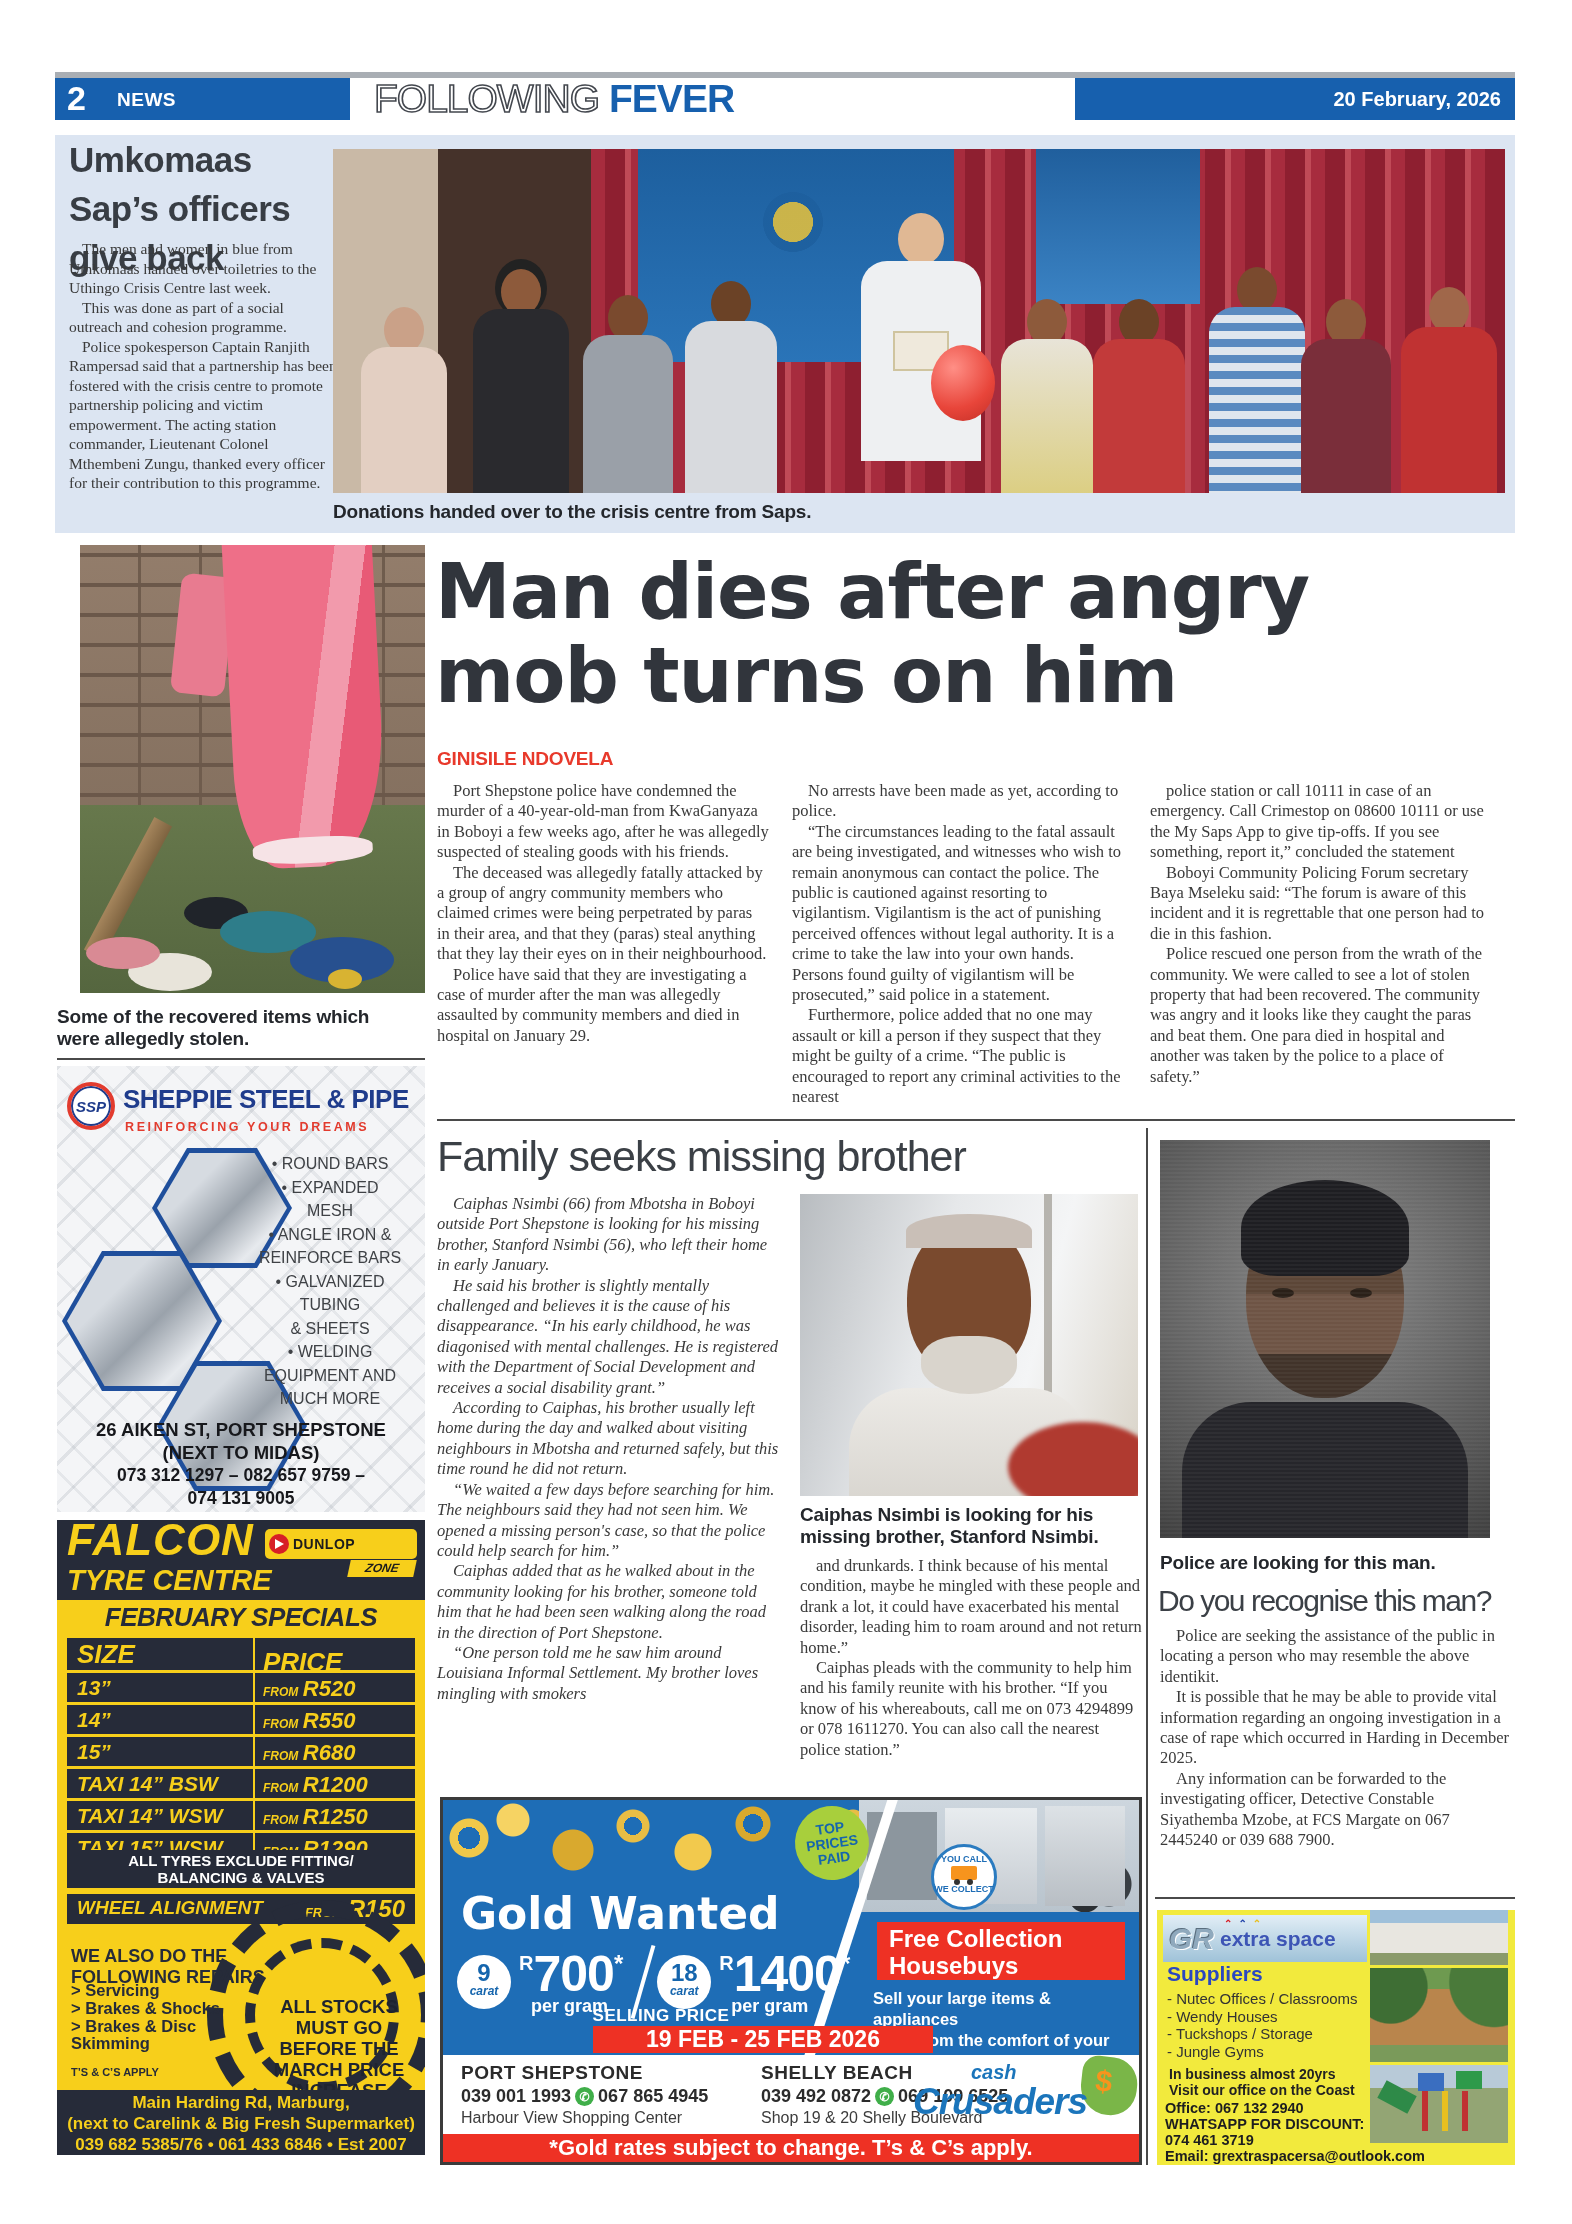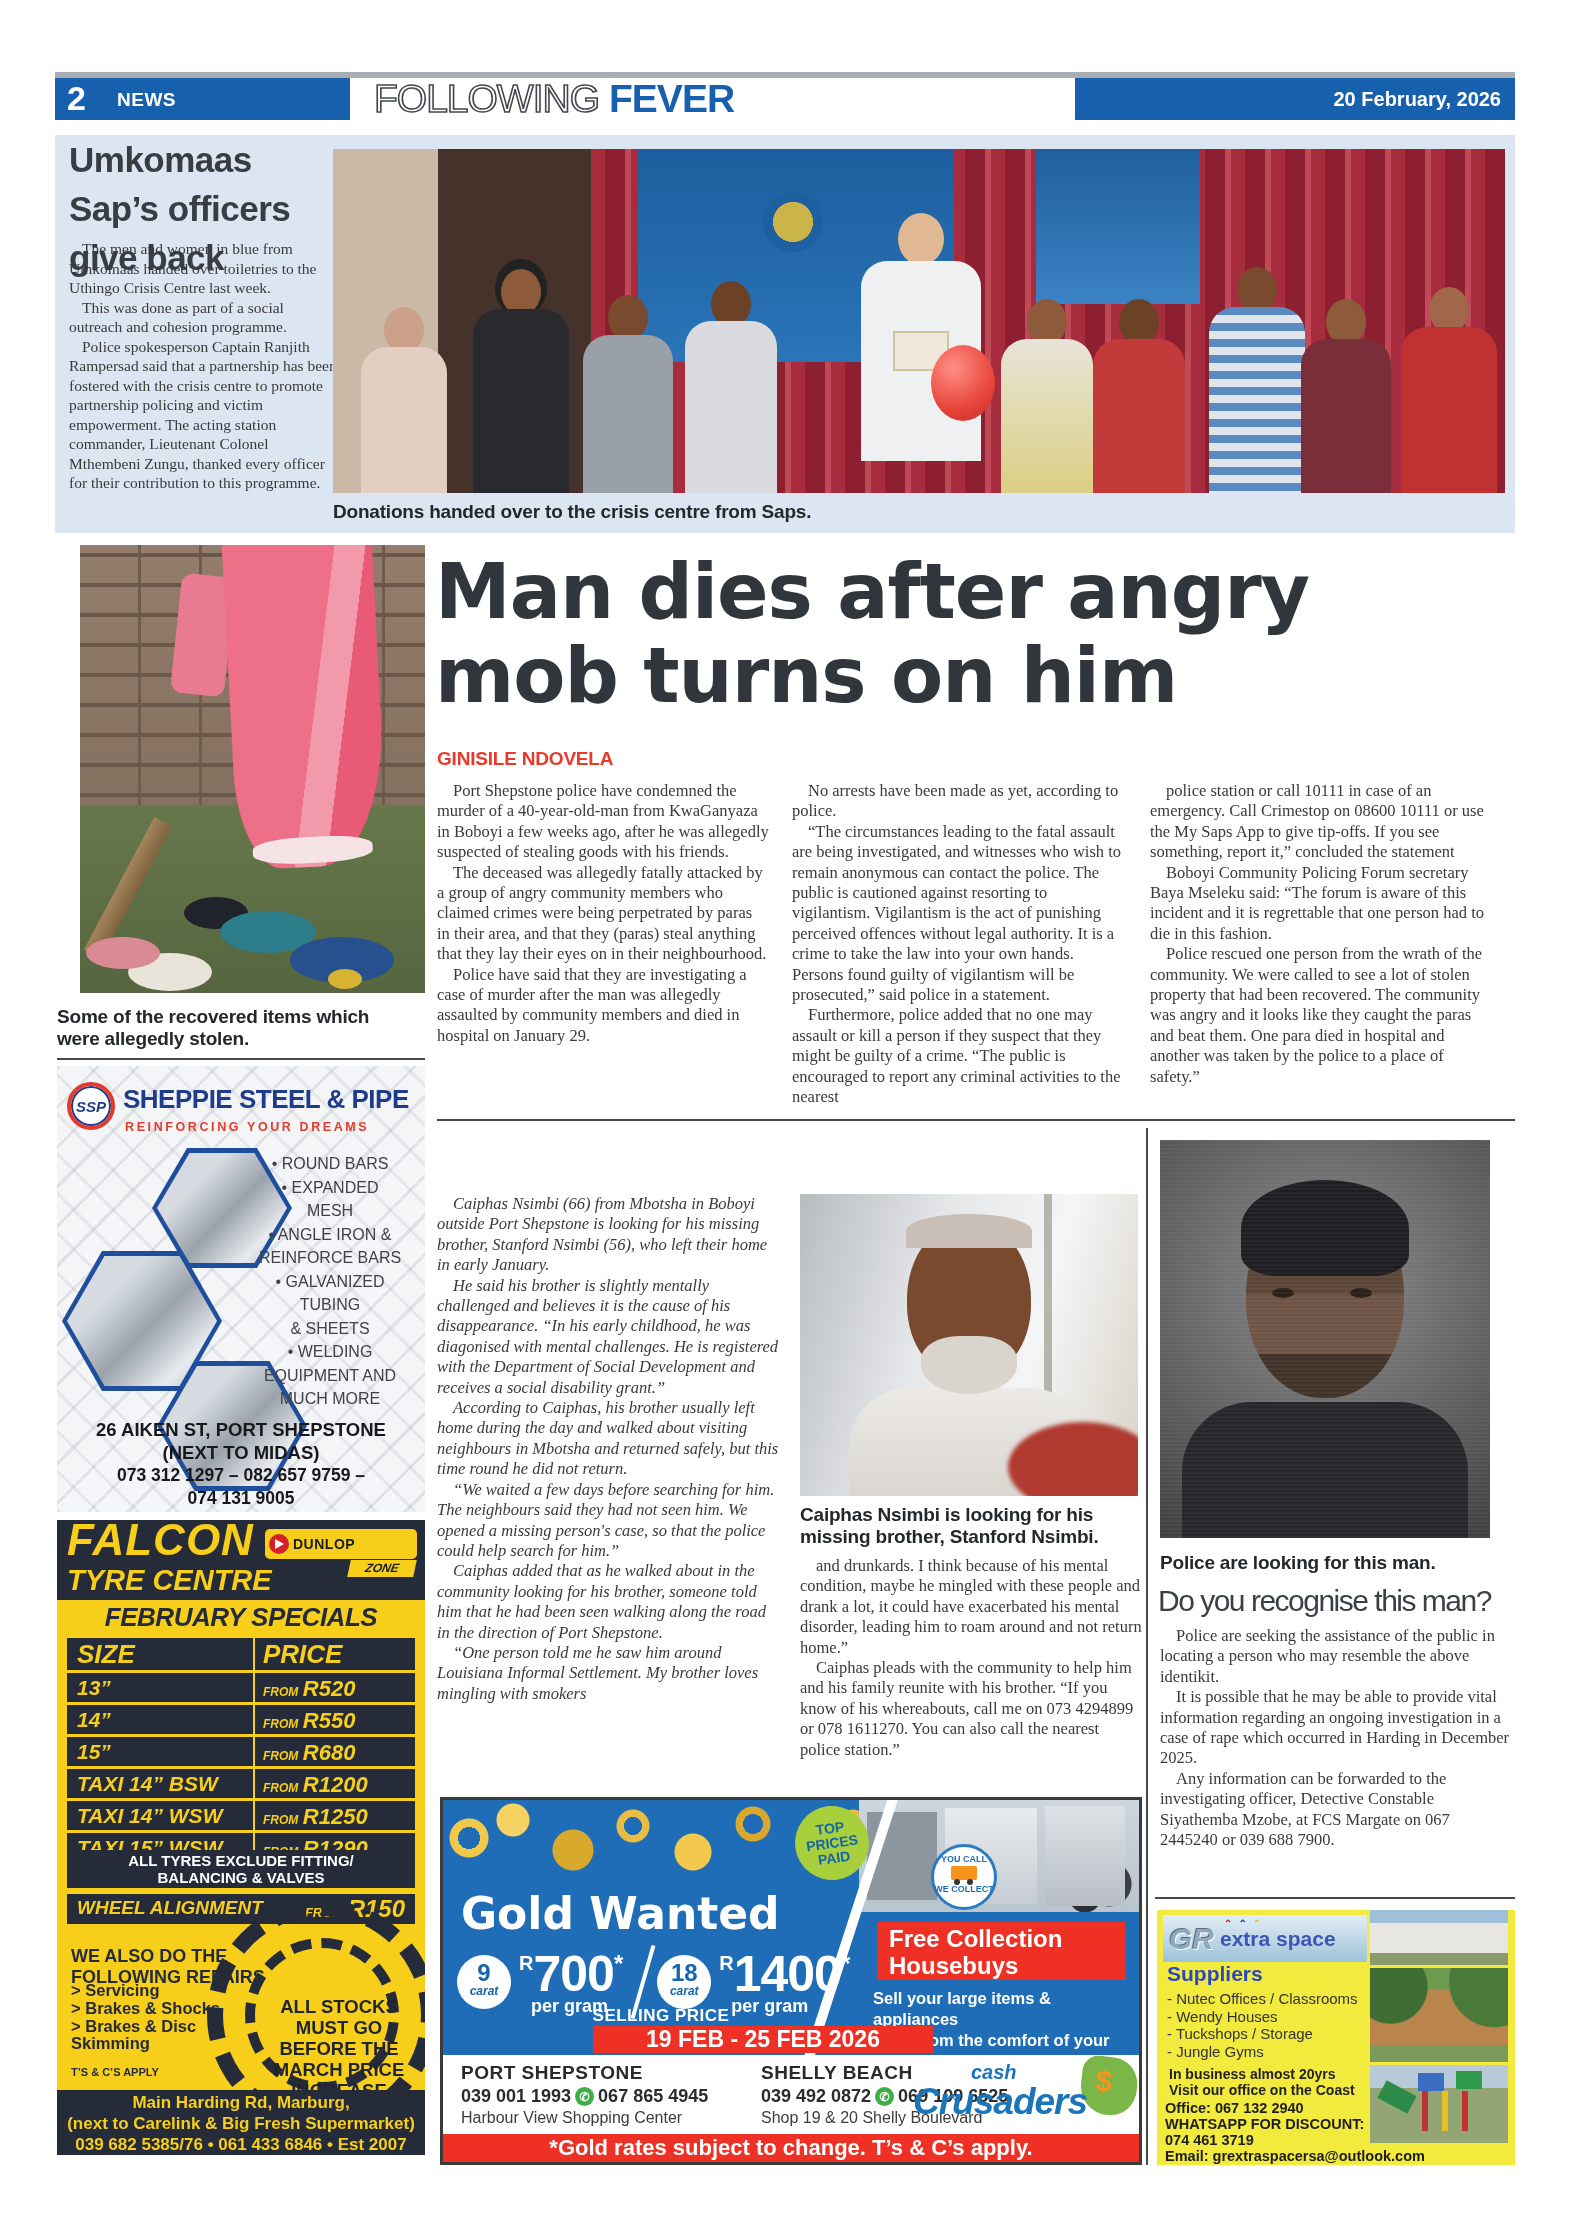--- a/index.html
+++ b/index.html
@@ -137,21 +137,21 @@
   .fal-spec { position:absolute; left:0; top:82px; width:100%; text-align:center; font-size:26px; font-weight:bold;
               font-style:italic; color:#262b39; letter-spacing:-.5px; }
   .ftable { position:absolute; left:10px; top:118px; width:348px; }
   .frow { position:relative; background:#262b39; margin-bottom:3px; height:29px; }
   .frow.fhead { height:32px; }
   .frow .c1 { position:absolute; left:10px; top:3px; font-size:21px; font-weight:bold; font-style:italic; color:#f7cf1b; }
   .frow.fhead .c1 { font-size:26px; top:1px; }
   .frow .c2 { position:absolute; left:196px; top:3px; color:#f7cf1b; font-weight:bold; font-style:italic; }
   .frow .c2 .fr { font-size:12px; }
   .frow .c2 .pv { font-size:22px; }
-  .frow.fhead .c2 { font-size:26px; top:1px; }
+  .frow.fhead .c2 { font-size:26px; top:9px; }
   .frow .div { position:absolute; left:186px; top:0; width:2px; height:100%; background:#f7cf1b; }
   .fal-strip { position:absolute; left:10px; width:348px; background:#262b39; color:#fff; text-align:center;
                font-weight:bold; }
   .fal-align { position:absolute; left:10px; top:374px; width:348px; height:30px; background:#262b39; }
   .fal-align .l { position:absolute; left:10px; top:3px; font-size:19px; font-weight:bold; font-style:italic; color:#f7cf1b; }
   .fal-align .r { position:absolute; right:10px; top:1px; color:#f7cf1b; font-weight:bold; font-style:italic; }
   .fal-rep-title { position:absolute; left:14px; top:426px; font-size:18px; line-height:21px; font-weight:bold; color:#262b39; }
   .fal-items { position:absolute; left:14px; top:462px; font-size:16.5px; line-height:17.8px; font-weight:bold; color:#262b39; }
   .fal-tcs { position:absolute; left:14px; top:546px; font-size:11px; font-weight:bold; color:#262b39; }
   .tyre { position:absolute; left:150px; top:380px; width:230px; height:230px; border-radius:50%;
@@ -356,20 +356,21 @@
     <p>Furthermore, police added that no one may assault or kill a person if they suspect that they might be guilty of a crime. “The public is encouraged to report any criminal activities to the nearest</p>
   </div>
   <div class="col serifbody" style="left:1150px;width:342px;">
     <p>police station or call 10111 in case of an emergency. Call Crimestop on 08600 10111 or use the My Saps App to give tip-offs. If you see something, report it,” concluded the statement</p>
     <p>Boboyi Community Policing Forum secretary Baya Mseleku said: “The forum is aware of this incident and it is regrettable that one person had to die in this fashion.</p>
     <p>Police rescued one person from the wrath of the community. We were called to see a lot of stolen property that had been recovered. The community was angry and it looks like they caught the paras and beat them. One para died in hospital and another was taken by the police to a place of safety.”</p>
   </div>
 
   <div class="abs rule" style="left:437px;top:1119px;width:1078px;height:2px;"></div>
   <div class="abs vrule"></div>
+  <div class="abs famhead">Family seeks missing brother</div>
 
   <div class="abs serifbody" style="left:437px;top:1194px;width:342px;font-style:italic;">
     <p>Caiphas Nsimbi (66) from Mbotsha in Boboyi outside Port Shepstone is looking for his missing brother, Stanford Nsimbi (56), who left their home in early January.</p>
     <p>He said his brother is slightly mentally challenged and believes it is the cause of his disappearance. “In his early childhood, he was diagonised with mental challenges. He is registered with the Department of Social Development and receives a social disability grant.”</p>
     <p>According to Caiphas, his brother usually left home during the day and walked about visiting neighbours in Mbotsha and returned safely, but this time round he did not return.</p>
     <p>“We waited a few days before searching for him. The neighbours said they had not seen him. We opened a missing person's case, so that the police could help search for him.”</p>
     <p>Caiphas added that as he walked about in the community looking for his brother, someone told him that he had been seen walking along the road in the direction of Port Shepstone.</p>
     <p>“One person told me he saw him around Louisiana Informal Settlement. My brother loves mingling with smokers</p>
   </div>
 

